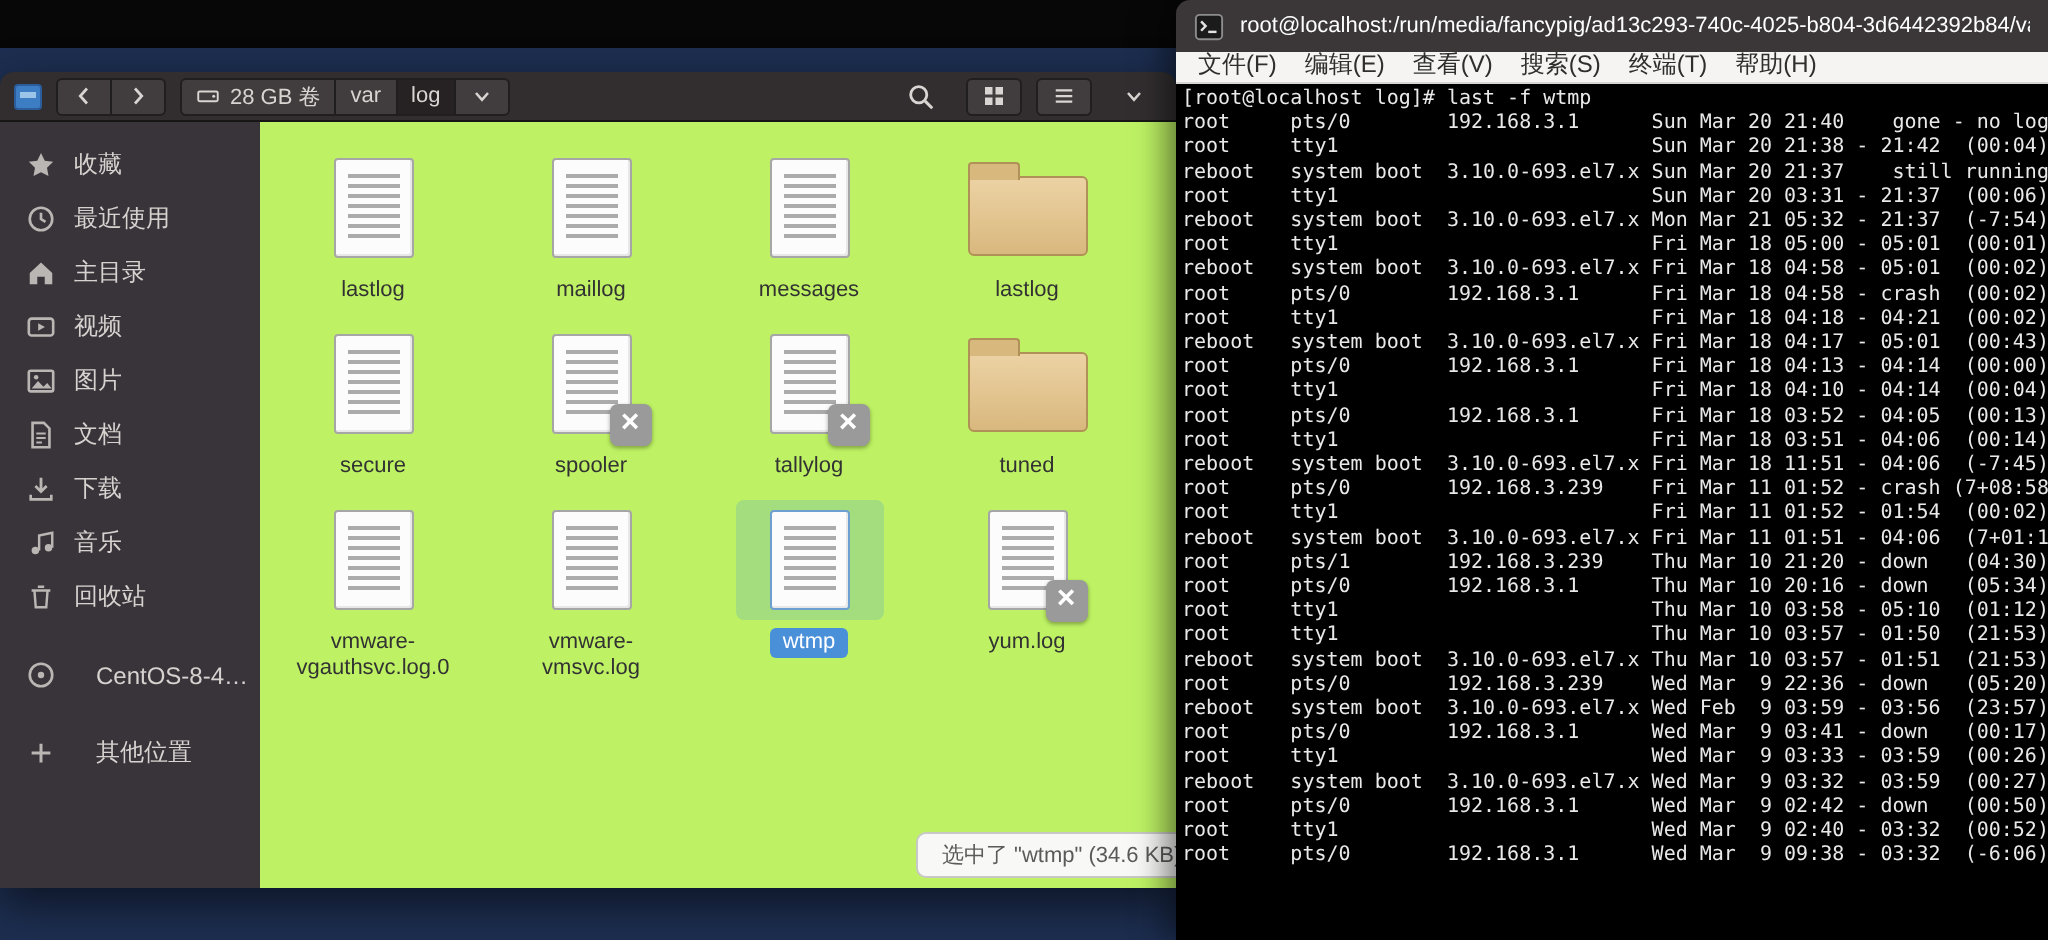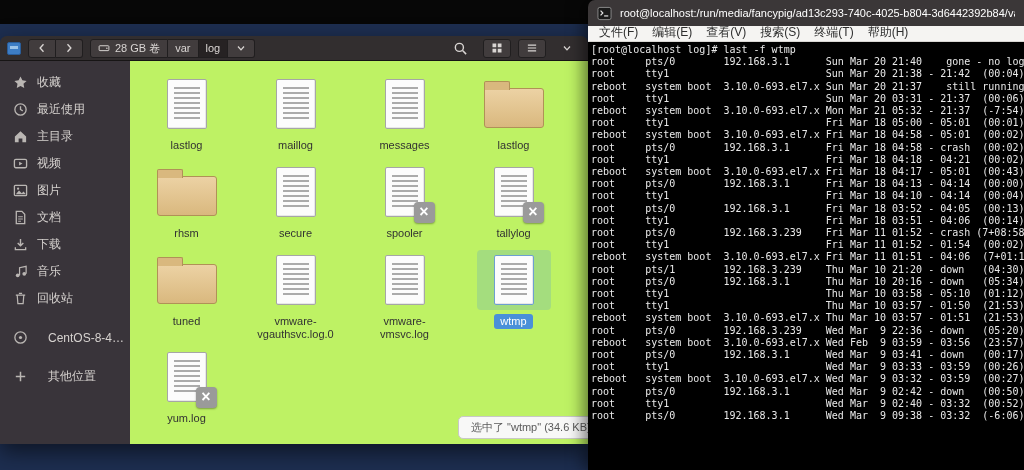--- a/index.html
+++ b/index.html
@@ -276,26 +276,20 @@
               <div class="flabel">messages</div>
             </div>
             <div class="cell">
               <div class="icon-wrap">
                 <div class="folder"></div>
               </div>
               <div class="flabel">lastlog</div>
             </div>
             <div class="cell">
               <div class="icon-wrap">
-                <div class="folder"></div>
-              </div>
-              <div class="flabel">rhsm</div>
-            </div>
-            <div class="cell">
-              <div class="icon-wrap">
                 <div class="doc"></div>
               </div>
               <div class="flabel">secure</div>
             </div>
             <div class="cell">
               <div class="icon-wrap">
                 <div class="doc"></div>
                 <div class="emblem">×</div>
               </div>
               <div class="flabel">spooler</div>
@@ -374,20 +368,21 @@
         <div class="term-line">reboot   system boot  3.10.0-693.el7.x Mon Mar 21 05:32 - 21:37  (-7:54)</div>
         <div class="term-line">root     tty1                          Fri Mar 18 05:00 - 05:01  (00:01)</div>
         <div class="term-line">reboot   system boot  3.10.0-693.el7.x Fri Mar 18 04:58 - 05:01  (00:02)</div>
         <div class="term-line">root     pts/0        192.168.3.1      Fri Mar 18 04:58 - crash  (00:02)</div>
         <div class="term-line">root     tty1                          Fri Mar 18 04:18 - 04:21  (00:02)</div>
         <div class="term-line">reboot   system boot  3.10.0-693.el7.x Fri Mar 18 04:17 - 05:01  (00:43)</div>
         <div class="term-line">root     pts/0        192.168.3.1      Fri Mar 18 04:13 - 04:14  (00:00)</div>
         <div class="term-line">root     tty1                          Fri Mar 18 04:10 - 04:14  (00:04)</div>
         <div class="term-line">root     pts/0        192.168.3.1      Fri Mar 18 03:52 - 04:05  (00:13)</div>
         <div class="term-line">root     tty1                          Fri Mar 18 03:51 - 04:06  (00:14)</div>
+        <div class="term-line">reboot   system boot  3.10.0-693.el7.x Fri Mar 18 11:51 - 04:06  (-7:45)</div>
         <div class="term-line">root     pts/0        192.168.3.239    Fri Mar 11 01:52 - crash (7+08:58)</div>
         <div class="term-line">root     tty1                          Fri Mar 11 01:52 - 01:54  (00:02)</div>
         <div class="term-line">reboot   system boot  3.10.0-693.el7.x Fri Mar 11 01:51 - 04:06  (7+01:14)</div>
         <div class="term-line">root     pts/1        192.168.3.239    Thu Mar 10 21:20 - down   (04:30)</div>
         <div class="term-line">root     pts/0        192.168.3.1      Thu Mar 10 20:16 - down   (05:34)</div>
         <div class="term-line">root     tty1                          Thu Mar 10 03:58 - 05:10  (01:12)</div>
         <div class="term-line">root     tty1                          Thu Mar 10 03:57 - 01:50  (21:53)</div>
         <div class="term-line">reboot   system boot  3.10.0-693.el7.x Thu Mar 10 03:57 - 01:51  (21:53)</div>
         <div class="term-line">root     pts/0        192.168.3.239    Wed Mar  9 22:36 - down   (05:20)</div>
         <div class="term-line">reboot   system boot  3.10.0-693.el7.x Wed Feb  9 03:59 - 03:56  (23:57)</div>

